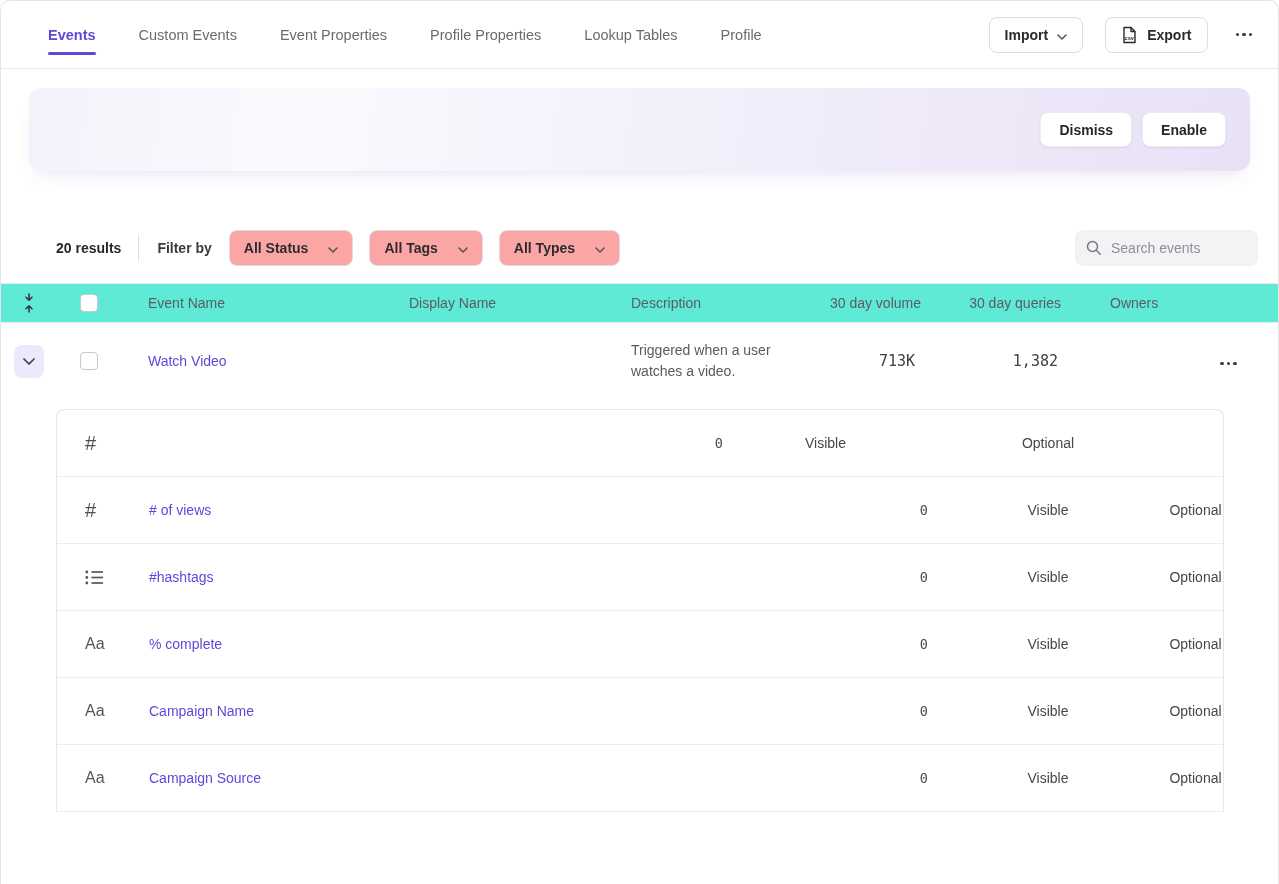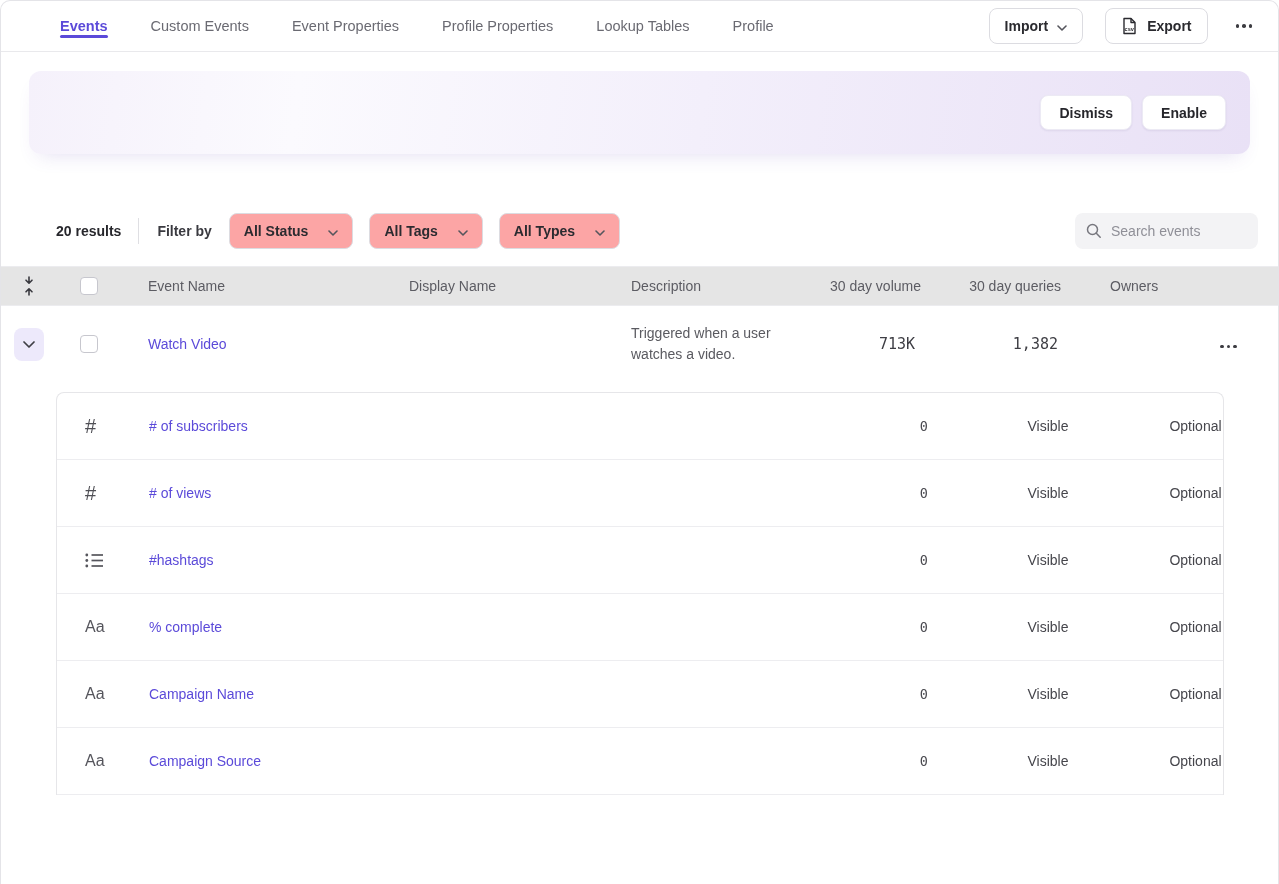--- a/index.html
+++ b/index.html
@@ -7,22 +7,22 @@
   body { font-family:"Liberation Sans", sans-serif; color:#2c2c31; }
 
   .page {
     position:relative; width:1279px; height:884px; overflow:hidden;
     background:#fff; border:1px solid #e4e4e8; border-bottom:none;
     border-radius:10px 10px 0 0;
   }
 
   
   .topbar {
-    height:51px; display:flex; align-items:center;
-    border-bottom:1px solid #e9e9ec; padding-left:59px; padding-right:20px;
+    height:68px; display:flex; align-items:center;
+    border-bottom:1px solid #e9e9ec; padding-left:47px; padding-right:20px;
   }
   .tabs { display:flex; gap:43px; height:100%; align-items:center; }
   .tab {
     background:none; border:none; font-family:inherit; font-size:14.5px;
     color:#6a6a72; cursor:pointer; height:100%; position:relative; padding:0;
   }
   .tab.active { color:#5b4ad9; font-weight:700; }
   .tab.active::after {
     content:""; position:absolute; left:0; right:0; bottom:13px;
     height:3px; border-radius:2px; background:#5b4ad9;
@@ -75,21 +75,21 @@
   }
   .search-input::placeholder { color:#8f8f97; }
 
   
   .grid-row {
     display:grid;
     grid-template-columns:56px 64px 280px 220px 180px 120px 140px 140px minmax(0,1fr);
     align-items:center;
   }
   .table-head {
-    margin-top:17px; height:40px; background:#e5e5e5;
+    margin-top:17px; height:40px; background:#5eead4;
     border-top:1px solid #ececef; border-bottom:1px solid #ececef;
     font-size:14px; color:#5c5c63;
   }
   .th-event { padding-left:27px; }
   .th-display { padding-left:8px; }
   .th-desc { padding-left:10px; }
   .th-num { text-align:right; }
   .th-owners { padding-left:49px; }
   .collapse-btn, .expand-btn { background:none; border:none; cursor:pointer; display:flex; align-items:center; justify-content:center; }
   .collapse-btn { width:100%; height:100%; }
@@ -252,21 +252,20 @@
       </button>
     </div>
   </div>
 
   <div class="prop-card">
 
     <div class="prop-row">
       <div class="prop-icon">
           <span class="glyph-number">#</span>
         </div>
-      <div><a href="#" class="link"># of subscribers</a></div>
       <div class="prop-value">0</div>
       <div class="prop-visibility">Visible</div>
       <div class="prop-requirement">Optional</div>
     </div>
 
     <div class="prop-row">
       <div class="prop-icon">
           <span class="glyph-number">#</span>
         </div>
       <div><a href="#" class="link"># of views</a></div>

